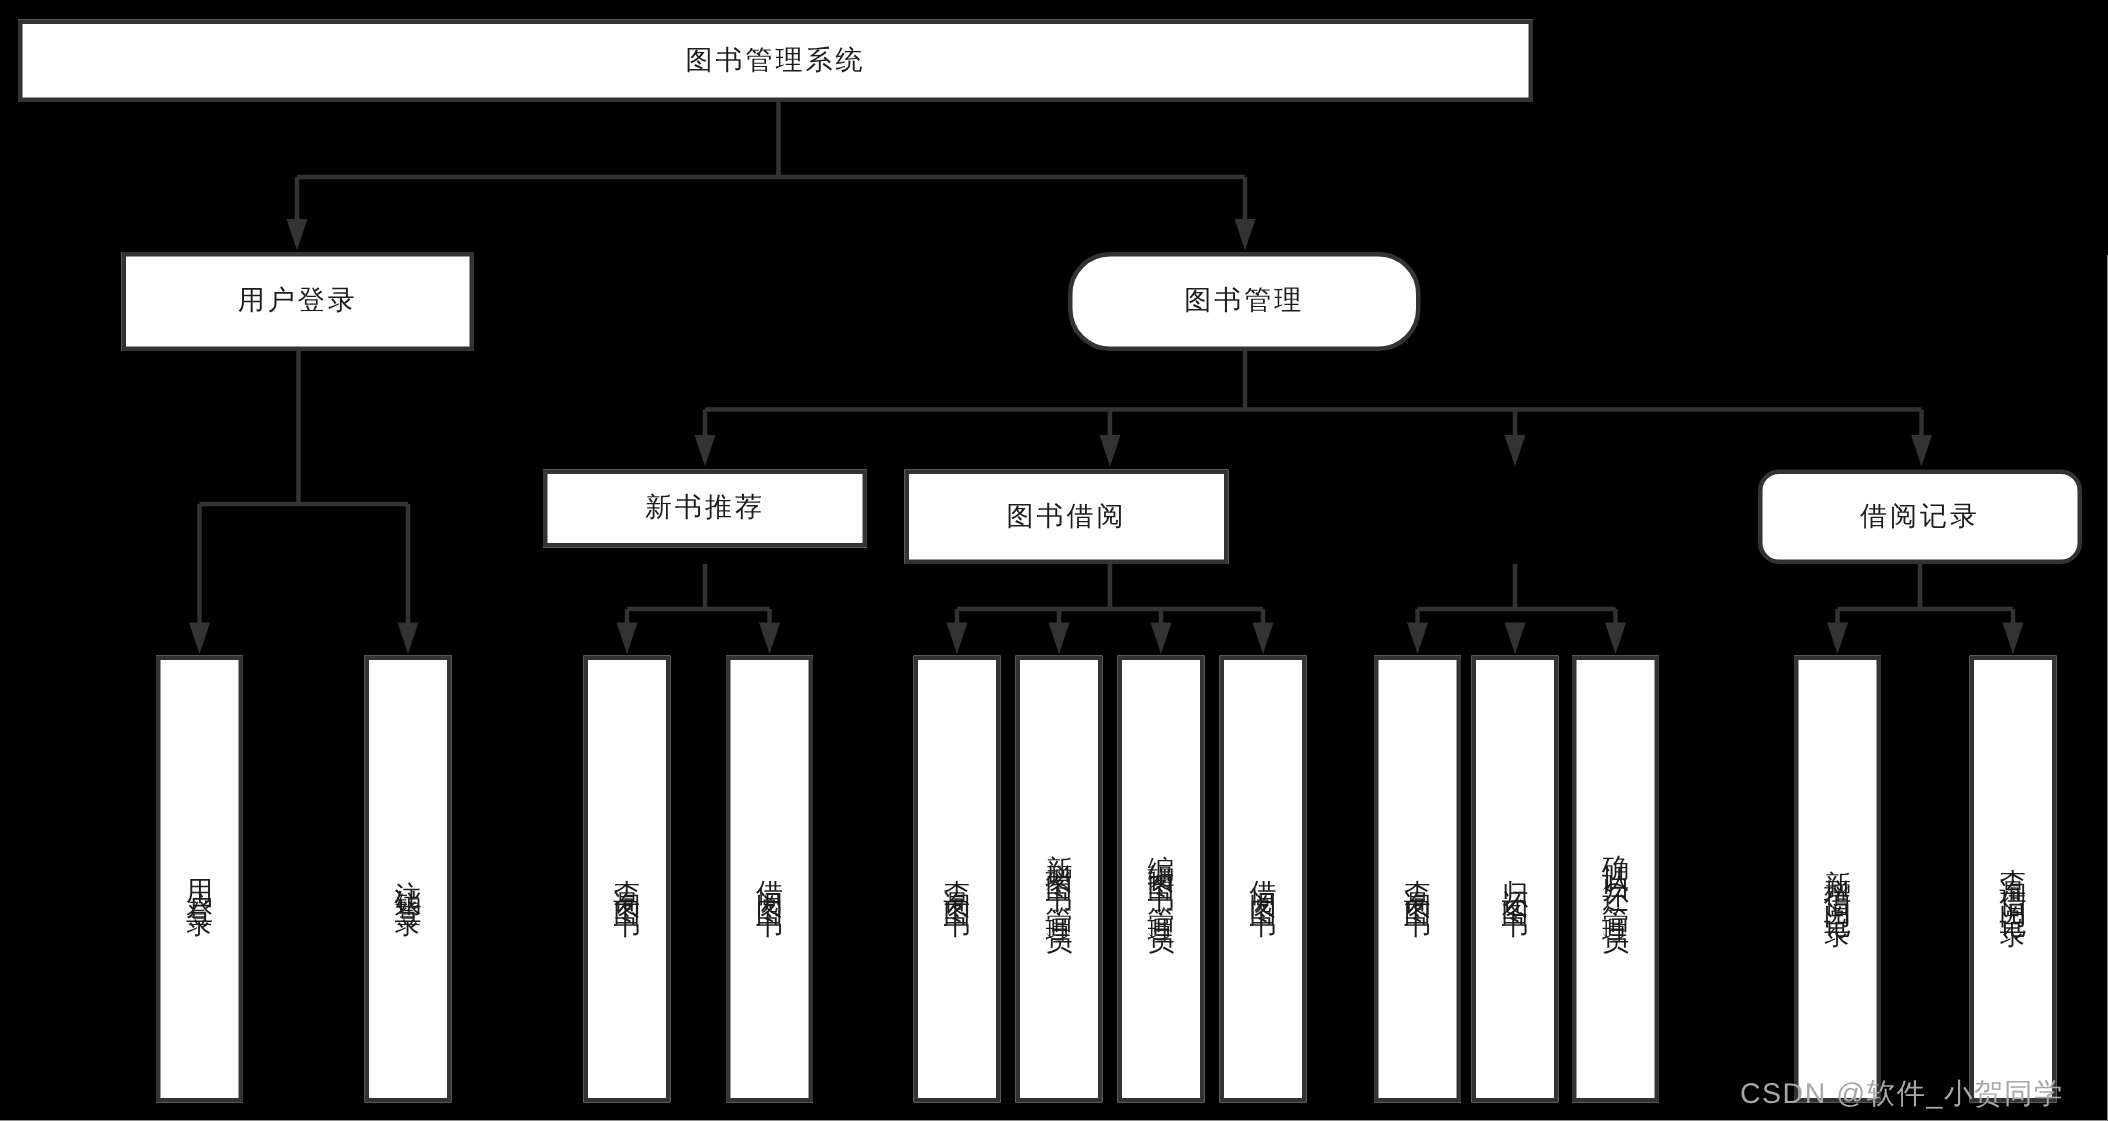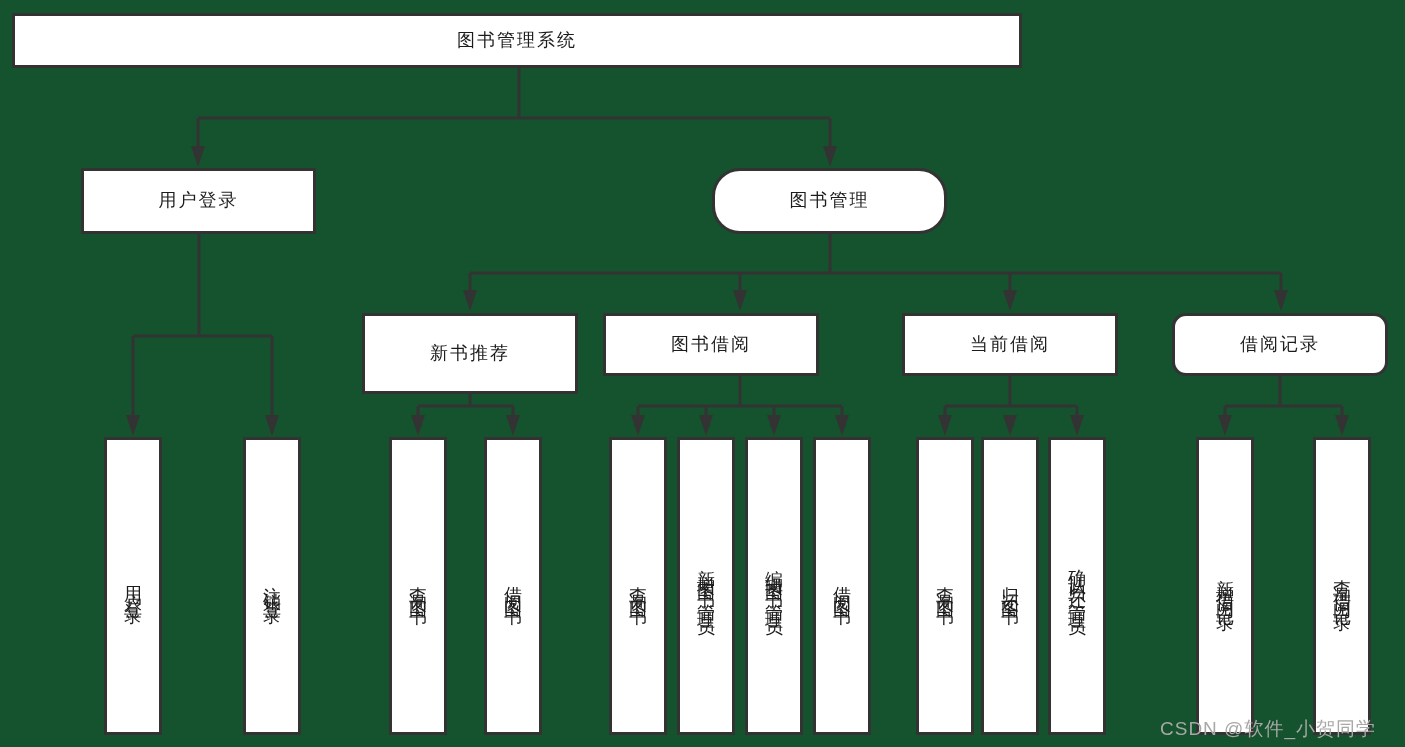--- a/index.html
+++ b/index.html
@@ -1,20 +1,20 @@
 <!DOCTYPE html>
 <html><head>
 <meta charset="utf-8">
 <style>
   html, body { margin: 0; padding: 0; background: #ffffff; }
   .stage {
     position: relative;
     width: 1405px;
     height: 747px;
-    background: #14532d;
+    background: #000000;
     overflow: hidden;
     font-family: "Liberation Sans", "DejaVu Sans", sans-serif;
     color: #1c1c1c;
   }
   svg.connectors {
     position: absolute;
     left: 0; top: 0;
     width: 1405px; height: 747px;
   }
   .node {
@@ -89,23 +89,22 @@
       <path d="M1280 376 V406 M1225 406 H1342 M1225 406 V417 M1342 406 V417" fill="none"></path>
       <path stroke="none" d="M1218 415 L1232 415 L1225 436 Z M1335 415 L1349 415 L1342 436 Z"></path>
     </g>
   </svg>
 
   <div class="node" style="left:12px; top:13px; width:1010px; height:55px;">图书管理系统</div>
 
   <div class="node" style="left:81px; top:168px; width:235px; height:66px;">用户登录</div>
   <div class="node" style="left:712px; top:168px; width:235px; height:66px;border-radius:28px;">图书管理</div>
 
-  <div class="node" style="left:362px; top:313px; width:216px; height:81px;">新书推荐</div>
+  <div class="node" style="left:362px; top:313px; width:216px; height:52px;">新书推荐</div>
   <div class="node" style="left:603px; top:313px; width:216px; height:63px;">图书借阅</div>
-  <div class="node" style="left:902px; top:313px; width:216px; height:63px;">当前借阅</div>
   <div class="node" style="left:1172px; top:313px; width:216px; height:63px;border-radius:14px;">借阅记录</div>
 
   <div class="node vert" style="left:104px; top:437px; width:58px; height:298px;">用户登录</div>
   <div class="node vert" style="left:243px; top:437px; width:58px; height:298px;">注销登录</div>
 
   <div class="node vert" style="left:389px; top:437px; width:58px; height:298px;">查询图书</div>
   <div class="node vert" style="left:484px; top:437px; width:58px; height:298px;">借阅图书</div>
 
   <div class="node vert" style="left:609px; top:437px; width:58px; height:298px;">查询图书</div>
   <div class="node vert" style="left:677px; top:437px; width:58px; height:298px;">新增图书（管理员）</div>

